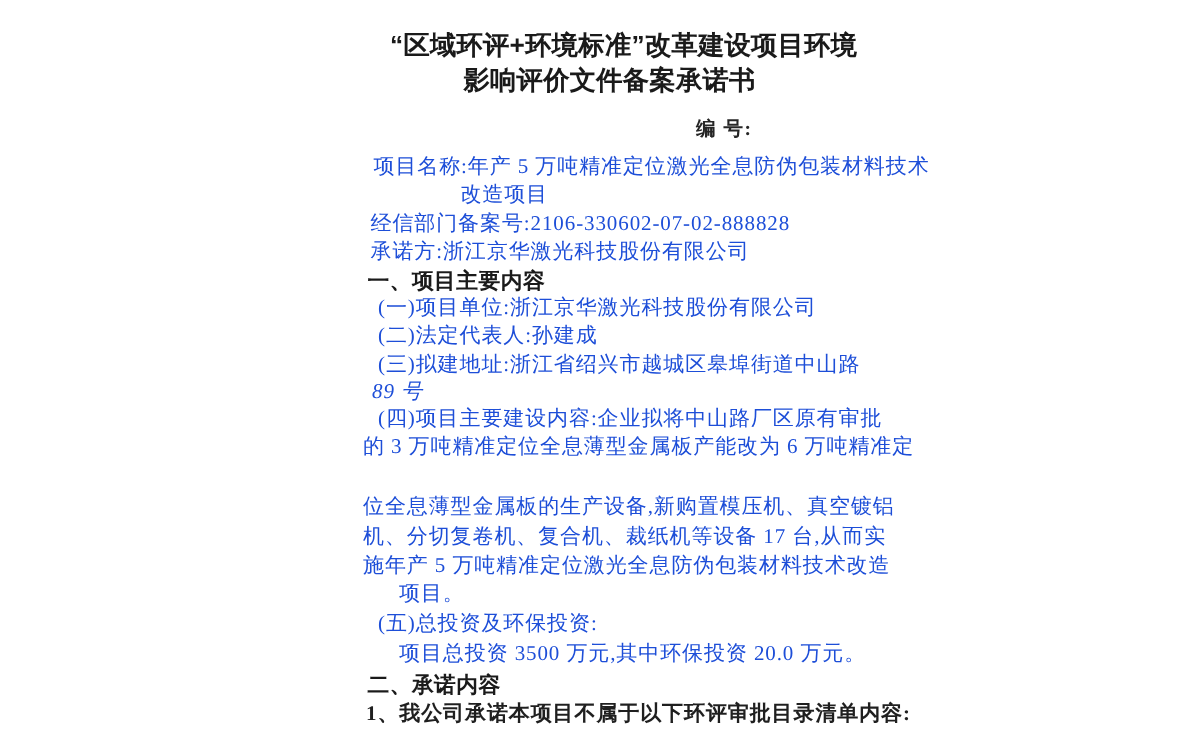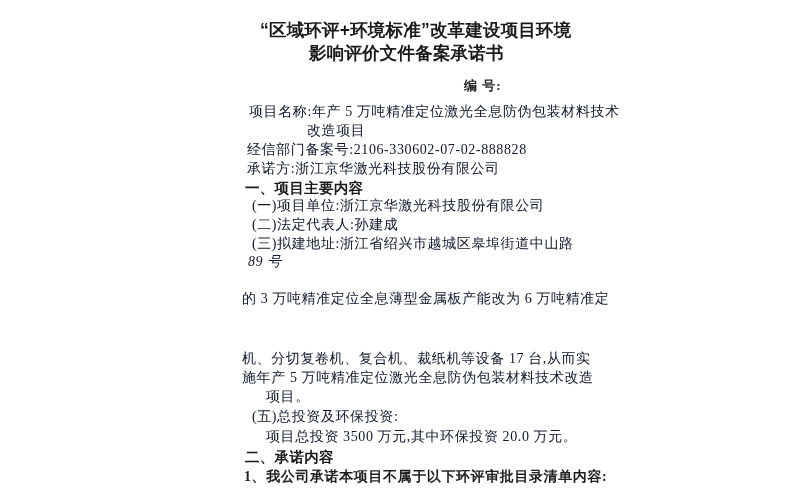--- a/index.html
+++ b/index.html
@@ -14,21 +14,21 @@
     background: #ffffff;
     overflow: hidden;
   }
   
   .ln {
     position: absolute;
     white-space: pre;
     font-size: 14px;
     line-height: 1.15;
     letter-spacing: 0.6px;
-    color: #0f172a;
+    color: #1d4ed8;
   }
   
   .title {
     font-family: "Liberation Sans", sans-serif;
     font-weight: bold;
     font-size: 17.5px;
     letter-spacing: 0.2px;
     color: #1a1a1a;
   }
   
@@ -65,21 +65,23 @@
   <div class="ln" style="left:249px; top:104px;">项目名称:年产 5 万吨精准定位激光全息防伪包装材料技术</div>
   <div class="ln" style="left:307px; top:123px;">改造项目</div>
   <div class="ln" style="left:247px; top:142px;">经信部门备案号:2106-330602-07-02-888828</div>
   <div class="ln" style="left:247px; top:161px;">承诺方:浙江京华激光科技股份有限公司</div>
 
   <div class="ln hd" style="left:245px; top:180px;">一、项目主要内容</div>
   <div class="ln" style="left:252px; top:198px;">(一)项目单位:浙江京华激光科技股份有限公司</div>
   <div class="ln" style="left:252px; top:236px;">(三)拟建地址:浙江省绍兴市越城区皋埠街道中山路</div>
   <div class="ln" style="left:252px; top:217px;">(二)法定代表人:孙建成</div>
   <div class="ln" style="left:248px; top:254px;font-style:italic;">89 号</div>
+  <div class="ln" style="left:252px; top:272px;">(四)项目主要建设内容:企业拟将中山路厂区原有审批</div>
   <div class="ln" style="left:242px; top:291px;">的 3 万吨精准定位全息薄型金属板产能改为 6 万吨精准定</div>
+  <div class="ln" style="left:242px; top:331px;">位全息薄型金属板的生产设备,新购置模压机、真空镀铝</div>
   <div class="ln" style="left:242px; top:351px;">机、分切复卷机、复合机、裁纸机等设备 17 台,从而实</div>
   <div class="ln" style="left:242px; top:370px;">施年产 5 万吨精准定位激光全息防伪包装材料技术改造</div>
   <div class="ln" style="left:266px; top:389px;">项目。</div>
   <div class="ln" style="left:252px; top:409px;">(五)总投资及环保投资:</div>
   <div class="ln" style="left:266px; top:429px;">项目总投资 3500 万元,其中环保投资 20.0 万元。</div>
 
   <div class="ln hd" style="left:245px; top:449px;">二、承诺内容</div>
   <div class="ln bs" style="left:244px; top:469px;">1、我公司承诺本项目不属于以下环评审批目录清单内容:</div>
 
 </div>

